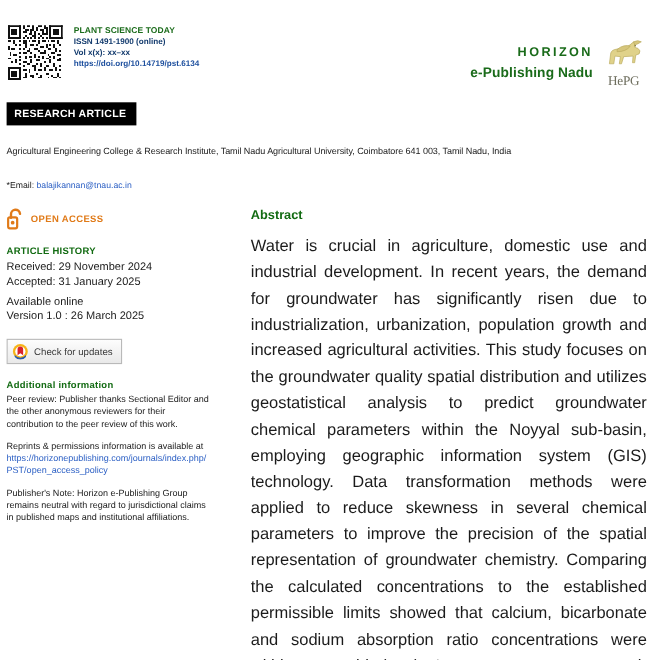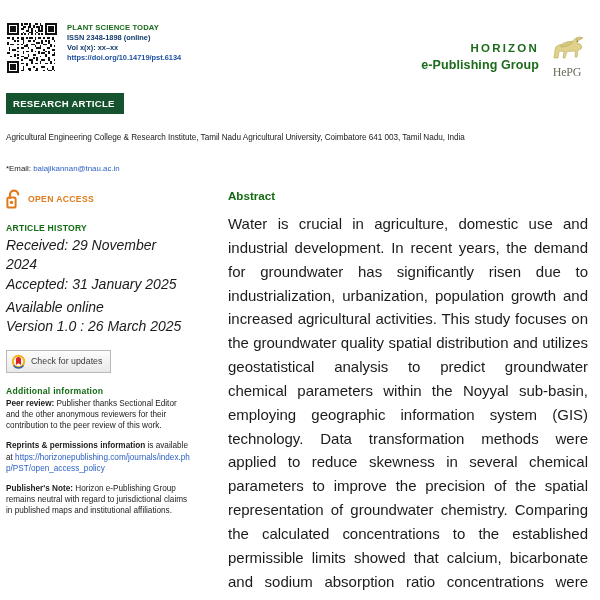--- a/index.html
+++ b/index.html
@@ -90,21 +90,21 @@
     font-size: 12px;
     color: #6d6d5d;
     margin-top: -3px;
     letter-spacing: -.2px;
   }
 
   
   .badge-row { margin-top: 9px; }
   .badge {
     display: inline-block;
-    background: #14532d;
+    background: #000000;
     color: #ffffff;
     font-size: 9.6px;
     font-weight: bold;
     letter-spacing: .25px;
     padding: 5px 9px 5px 7px;
   }
 
   
   .title {
     margin-top: 13px;
@@ -170,24 +170,23 @@
   
   .sec-head {
     font-size: 8.6px;
     font-weight: bold;
     color: #126b12;
     letter-spacing: .25px;
   }
   .hist { margin-top: 14px; }
   .hist .sec-head { margin-bottom: 3px; }
   .hist-line {
-    font-size: 14px;
+    font-size: 10px;
     color: #1b1b1b;
     line-height: 1.38;
-    font-style: italic;
   }
   .hist-gap { margin-top: 4px; }
 
   
   .crossmark {
     margin-top: 13px;
     display: inline-flex;
     align-items: center;
     gap: 5px;
     border: 1px solid #b9b9b9;
@@ -203,21 +202,21 @@
   
   .addl { margin-top: 13px; }
   .addl .sec-head { margin-bottom: 2px; }
   .addl p {
     font-size: 8.2px;
     color: #1b1b1b;
     line-height: 1.37;
     margin-bottom: 9px;
   }
   .addl p:last-child { margin-bottom: 15px; }
-  .addl b { font-weight: bold; }
+  .addl b { font-weight: normal; }
   .addl a { color: #2b5fc4; text-decoration: none; word-break: break-all; }
 
   
   .abs-head {
     font-size: 11.6px;
     font-weight: bold;
     color: #126b12;
     margin-bottom: 10px;
   }
   .abs-body {
@@ -375,30 +374,30 @@
             <rect x="27" y="27" width="1" height="1"></rect>
           <rect x="22" y="16" width="1" height="1"></rect>
             <rect x="10" y="13" width="1" height="1"></rect>
           <rect x="27" y="17" width="1" height="1"></rect>
             <rect x="15" y="20" width="1" height="1"></rect>
         </g>
       </svg>
 
       <div class="journal-meta">
         <div class="jm-title">PLANT SCIENCE TODAY</div>
-        <div class="jm-issn">ISSN 2348-1898 (online)</div>
+        <div class="jm-issn">ISSN 1491-1900 (online)</div>
         <div class="jm-vol">Vol x(x): xx–xx</div>
         <div class="jm-doi">https://doi.org/10.14719/pst.6134</div>
       </div>
     </div>
 
     <div class="mast-right">
       <div class="horizon-text">
         <div class="hz-1">HORIZON</div>
-        <div class="hz-2">e-Publishing Group</div>
+        <div class="hz-2">e-Publishing Nadu</div>
       </div>
       <div class="hepg-logo">
         <svg width="40" height="30" viewBox="0 0 40 30">
           <g fill="#e0d28a" stroke="#b9a95c" stroke-width="0.6">
             <path d="M7 24 L8 16 Q8 12 12 11 L22 9 Q26 7 29 4 Q31 6 30 9 L33 10 Q36 12 34 15 L31 16 L30 23 L28 23 L28.5 17 L20 17.5 L18 24 L16 24 L17 17.5 L12 17 L11 24 Z"></path>
             <path d="M14 11 Q20 6 26 8 Q22 13 14 13 Z" fill="#d6c67c"></path>
             <path d="M29 4 Q33 2 36 4 Q33 6 30 7 Z" fill="#d6c67c"></path>
           </g>
           <circle cx="30.5" cy="7.5" r="0.7" fill="#7a6c33"></circle>
         </svg>

